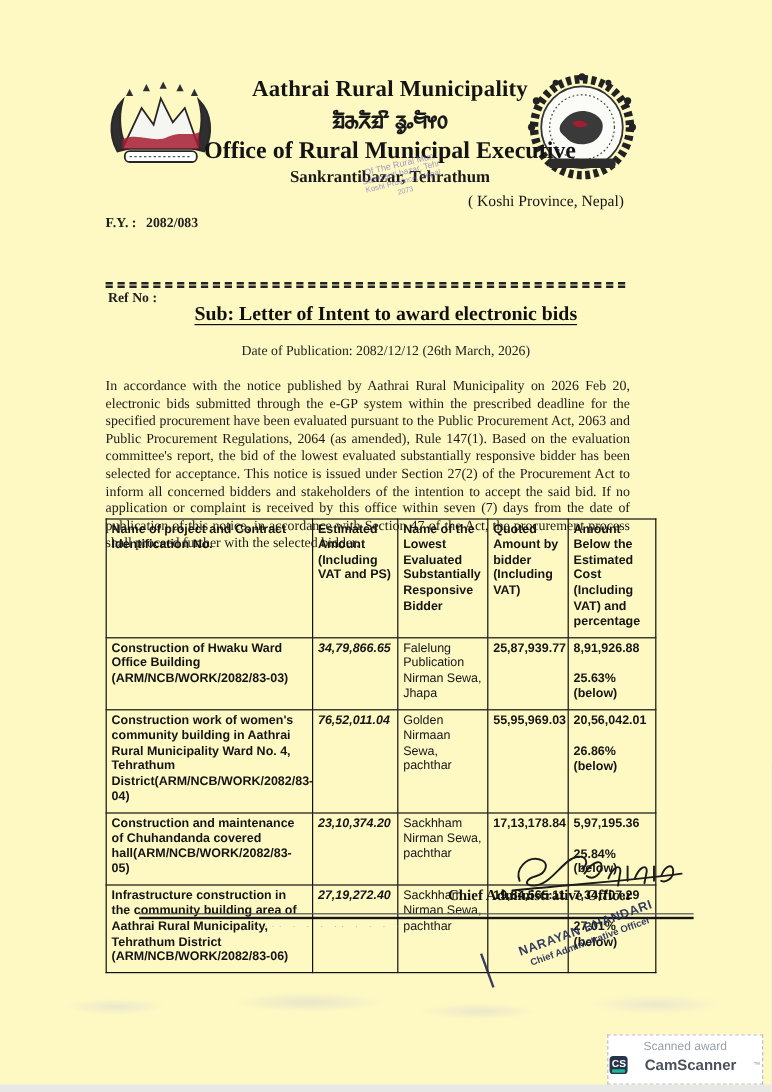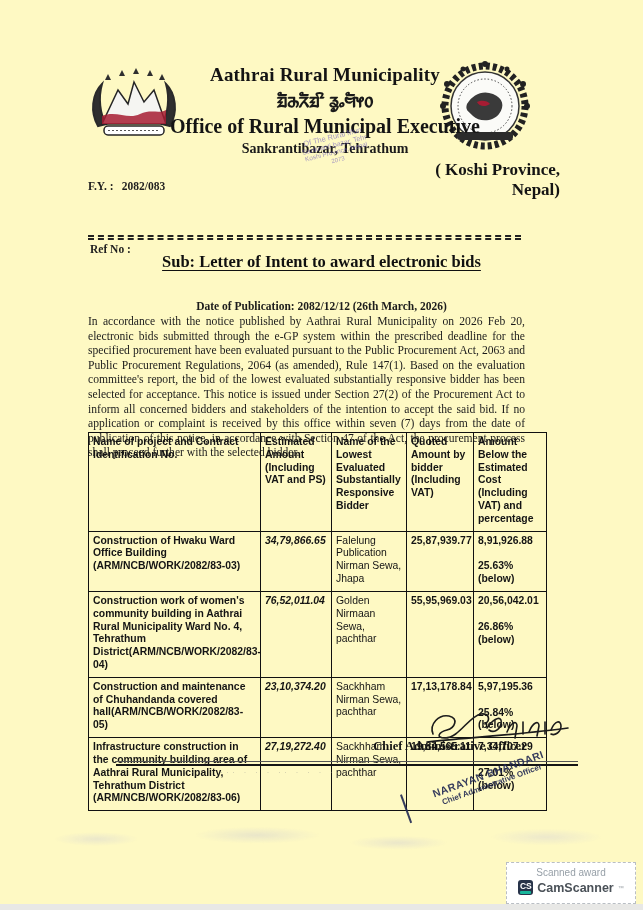--- a/index.html
+++ b/index.html
@@ -9,43 +9,43 @@
     background:#fef9c3; overflow:hidden;
     font-family:"Liberation Serif", serif; color:#1f1f1f;
   }
   
   .emblem { position:absolute; }
   .hdr-center { position:absolute; left:130px; width:390px; text-align:center; }
   .title-muni { top:64px; font-size:19px; font-weight:bold; color:#141414; letter-spacing:.2px; }
   .limbu-line { top:88px; font-size:21px; font-weight:bold; color:#1a1a1a; }
   .title-office { top:115px; font-size:20px; font-weight:bold; color:#141414; }
   .title-place { top:141px; font-size:14px; font-weight:bold; color:#1a1a1a; }
-  .title-province { position:absolute; left:390px; top:160px; width:170px; text-align:right;
-    font-size:17px; font-weight:bold; color:#141414; }
+  .title-province { position:absolute; left:390px; top:160px; width:170px; text-align:left;
+    font-size:13px; font-weight:normal; color:#141414; }
   .fy-line { position:absolute; left:88px; top:180px; font-size:11.5px; font-weight:bold; }
   .ref-line { position:absolute; left:90px; top:195px; font-size:11.5px; font-weight:bold;margin-top:48px; }
   .fy-line span, .ref-line span { margin-right:8px; }
   
   .round-stamp {
     position:absolute; left:280px; top:100px; width:110px; height:95px;
     transform:rotate(-14deg); color:#6d5bbf; opacity:.62; text-align:center;
     font-family:"Liberation Sans", sans-serif; pointer-events:none;
   }
   .round-stamp .rs1 { font-size:7.5px; padding-top:32px; }
   .round-stamp .rs2 { font-size:7px; }
   .round-stamp .rs3 { font-size:6.5px; }
   .round-stamp .rs4 { font-size:6px; padding-top:2px; }
   
   .dash-sep { position:absolute; left:88px; top:235px; width:433px; height:5px;
     border-top:2px dashed #222; border-bottom:2px dashed #222; }
   .subject { position:absolute; left:0; top:252px; width:643px; text-align:center;
     font-size:16.5px; font-weight:bold; color:#101010; }
   .subject u { text-decoration:underline; text-underline-offset:3px; }
-  .pub-date { position:absolute; left:0; top:300px; width:643px; text-align:center;
-    font-size:11.5px; font-weight:bold; color:#1c1c1c; }
+  .pub-date { position:absolute; left:0; top:287px; width:643px; text-align:center;
+    font-size:11.5px; font-weight:normal; color:#1c1c1c; }
   
   .body-par { position:absolute; left:88px; top:315px; width:437px;
     font-size:11.6px; line-height:14.6px; text-align:justify; color:#1b1b1b; }
   
   table.bids { position:absolute; left:88px; top:432px; width:458px;
     border-collapse:collapse; table-layout:fixed;
     font-family:"Liberation Sans", sans-serif; color:#141414; }
   table.bids th, table.bids td { border:1.2px solid #111; vertical-align:top;
     padding:3px 4px 5px 4px; font-size:10.4px; line-height:12.8px; }
   table.bids th { text-align:left; font-weight:bold; }
@@ -75,21 +75,21 @@
       radial-gradient(60px 10px at 15% 50%, #d8d6d2 0%, transparent 70%),
       radial-gradient(90px 12px at 40% 40%, #d5d3cf 0%, transparent 70%),
       radial-gradient(70px 10px at 62% 60%, #d8d5d0 0%, transparent 70%),
       radial-gradient(80px 12px at 85% 45%, #dbd8d4 0%, transparent 70%);
   }
   
   .cs-badge { position:absolute; left:506px; top:862px; width:130px; height:42px;
     border:1px dashed #b9bec4; background:#fff; text-align:center;
     font-family:"Liberation Sans", sans-serif; padding-top:4px; }
   .cs-badge .sw { font-size:10px; color:#97a0a8; }
-  .cs-row { display:flex; align-items:center; justify-content:center; gap:4px; margin-top:2px; }
+  .cs-row { display:flex; align-items:center; justify-content:center; gap:14px; margin-top:2px; }
   .cs-logo { position:relative; width:15px; height:15px; background:#273349; border-radius:3px;
     color:#fff; font-size:8.5px; font-weight:bold; line-height:13px; }
   .cs-logo::after { content:""; position:absolute; left:2px; right:2px; bottom:1px; height:3px;
     background:#18b59a; border-radius:1px; }
   .cs-brand { font-size:12.5px; font-weight:bold; color:#4a5158; }
   .cs-tm { font-size:6px; color:#9aa0a6; vertical-align:top; }
 </style>
 </head>
 <body>
 

